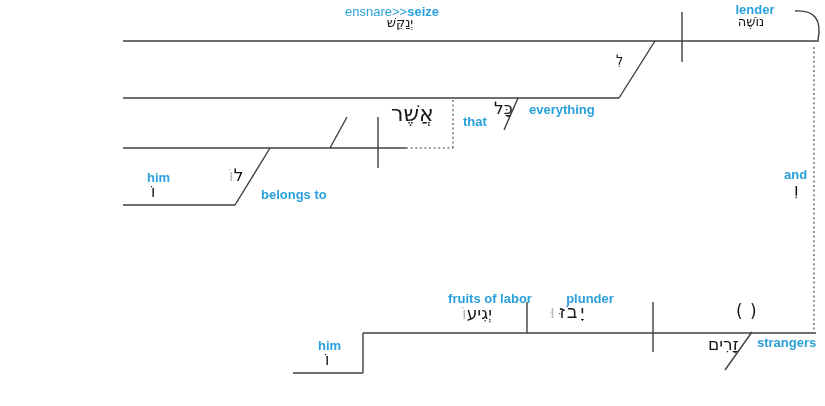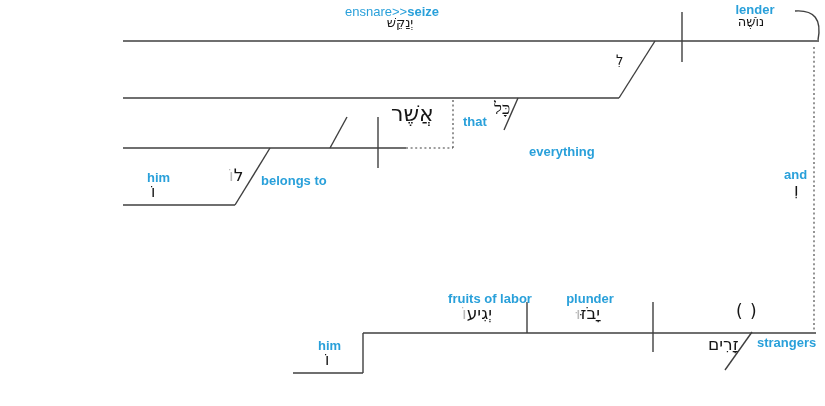--- a/index.html
+++ b/index.html
@@ -67,39 +67,39 @@
     </g>
   </svg>
 
   <div class="txt gloss ctr" style="left:392px;top:5px;"><span class="reg">ensnare&gt;&gt;</span><span>seize</span></div>
   <div class="txt heb h19 ctr" style="left:400px;top:16px;">יְנַקֵּשׁ</div>
 
   <div class="txt gloss ctr" style="left:755px;top:3px;">lender</div>
   <div class="txt heb h19 ctr" style="left:751px;top:15px;">נוֹשֶׁה</div>
 
   <div class="txt heb h19" style="left:616px;top:53px;">לְ</div>
-  <div class="txt heb" style="left:494px;top:100px;font-family:Liberation Serif, serif;">כָּל</div>
-  <div class="txt gloss" style="left:529px;top:103px;margin-top:42px;">everything</div>
+  <div class="txt heb" style="left:494px;top:100px;">כָּל</div>
+  <div class="txt gloss" style="left:529px;top:103px;">everything</div>
 
   <div class="txt gloss" style="left:463px;top:115px;">that</div>
   <div class="txt heb h22" style="left:391px;top:103px;">אֲשֶׁר</div>
   <div class="txt heb" style="left:229px;top:167px;"><span>ל</span><span class="sfx">וֹ</span></div>
-  <div class="txt gloss" style="left:261px;top:174px;">belongs to</div>
+  <div class="txt gloss" style="left:261px;top:188px;">belongs to</div>
   <div class="txt gloss" style="left:147px;top:171px;">him</div>
   <div class="txt heb h16" style="left:151px;top:184px;">וֹ</div>
 
   <div class="txt gloss" style="left:784px;top:168px;">and</div>
   <div class="txt heb" style="left:794px;top:181px;">וְ</div>
 
   <div class="txt gloss ctr" style="left:470px;top:292px;margin-left:20px;">fruits of labor</div>
   <div class="txt heb ctr" style="left:450px;top:305px;margin-left:27px;"><span>יְגִיע</span><span class="sfx">וֹ</span></div>
 
   <div class="txt gloss" style="left:318px;top:339px;">him</div>
   <div class="txt heb h16" style="left:325px;top:352px;">וֹ</div>
 
   <div class="txt gloss ctr" style="left:590px;top:292px;">plunder</div>
-  <div class="txt heb ctr" style="left:588px;top:305px;"><span>יָבֹזּ</span><span class="sfx">וּ</span></div>
+  <div class="txt heb ctr" style="left:567px;top:305px;font-family:Liberation Mono, monospace;"><span>יָבֹזּ</span><span class="sfx">וּ</span></div>
 
   <div class="txt parens" style="left:736px;top:303px;">( )</div>
   <div class="txt heb" style="left:708px;top:316px;margin-top:20px;">זָרִים</div>
   <div class="txt gloss" style="left:757px;top:336px;">strangers</div>
 
 </div>
 
 </body></html>

